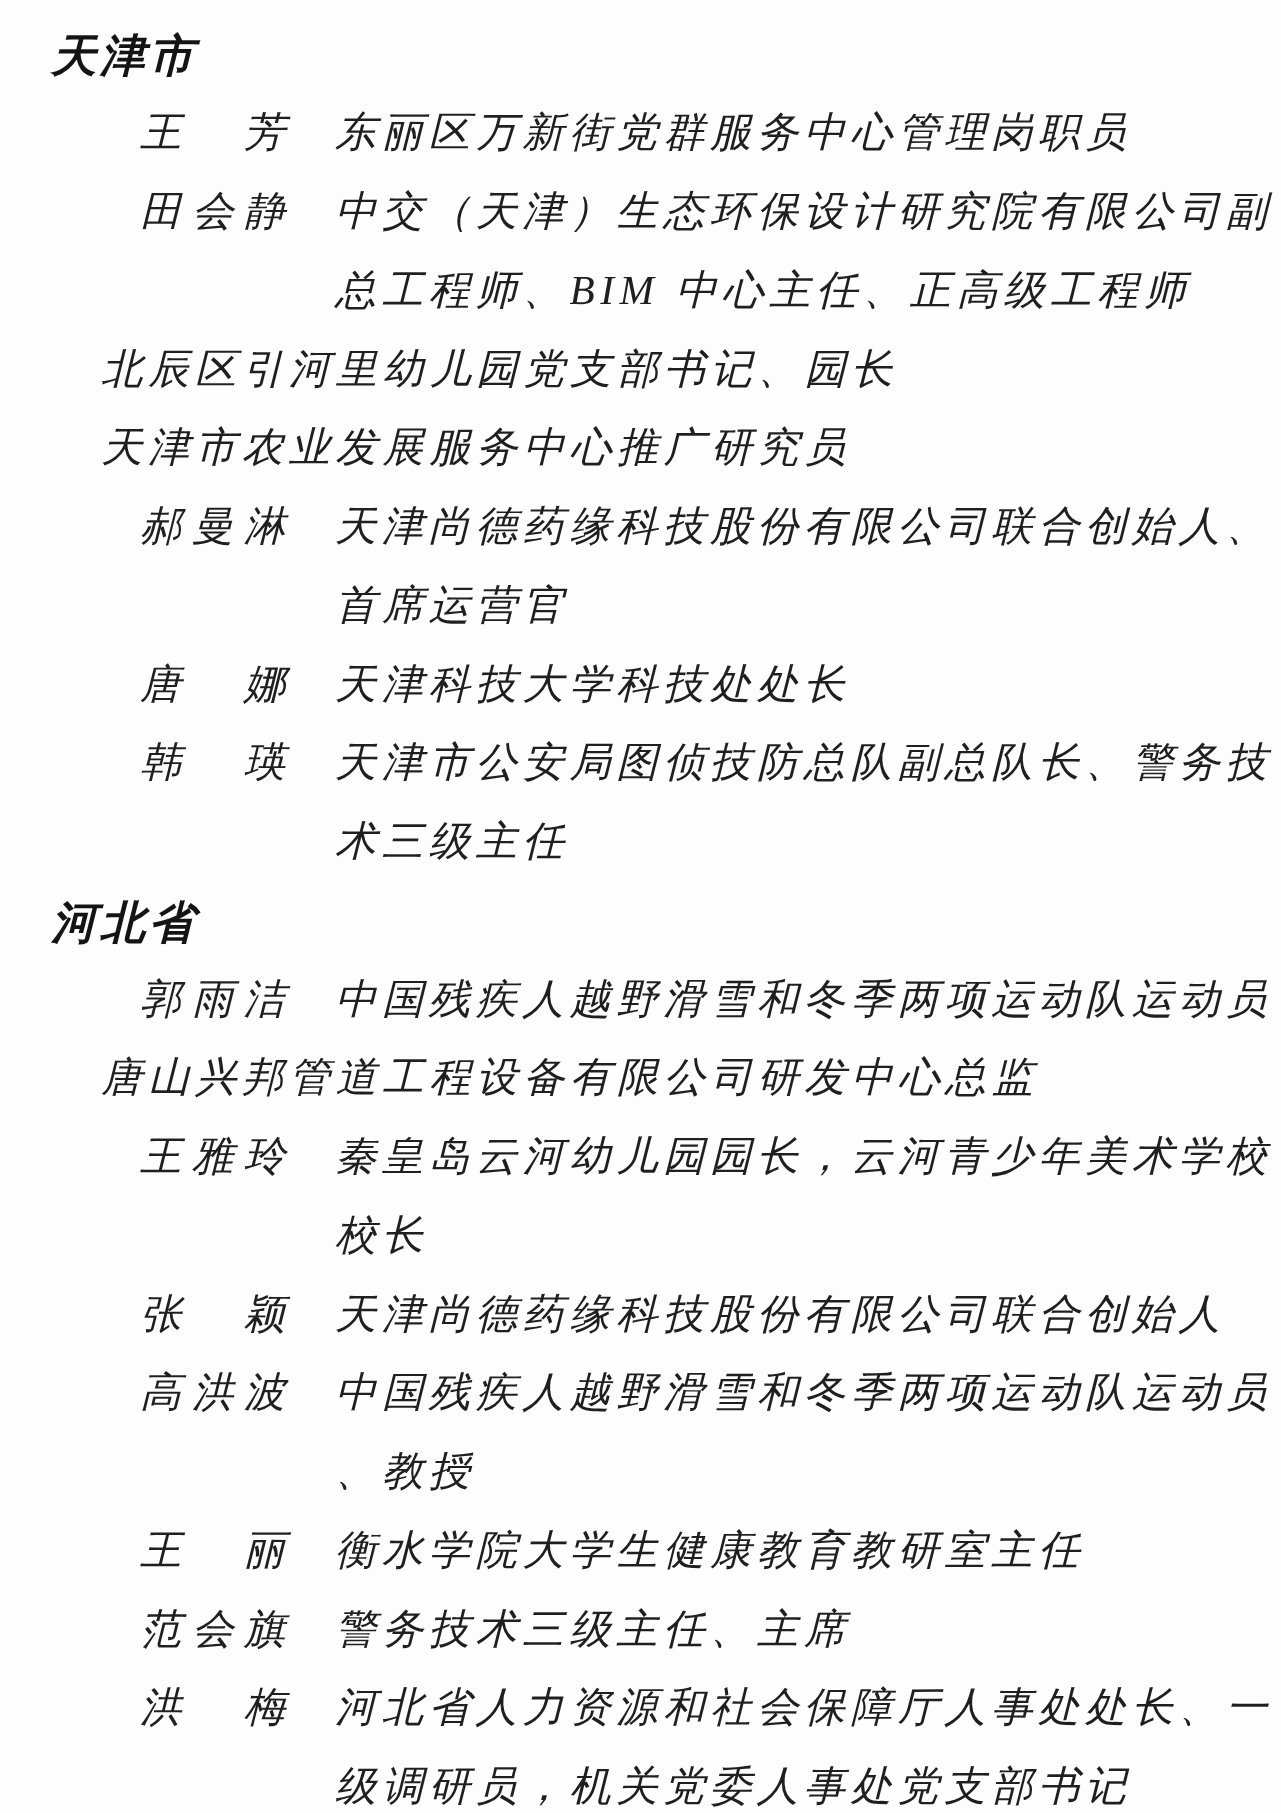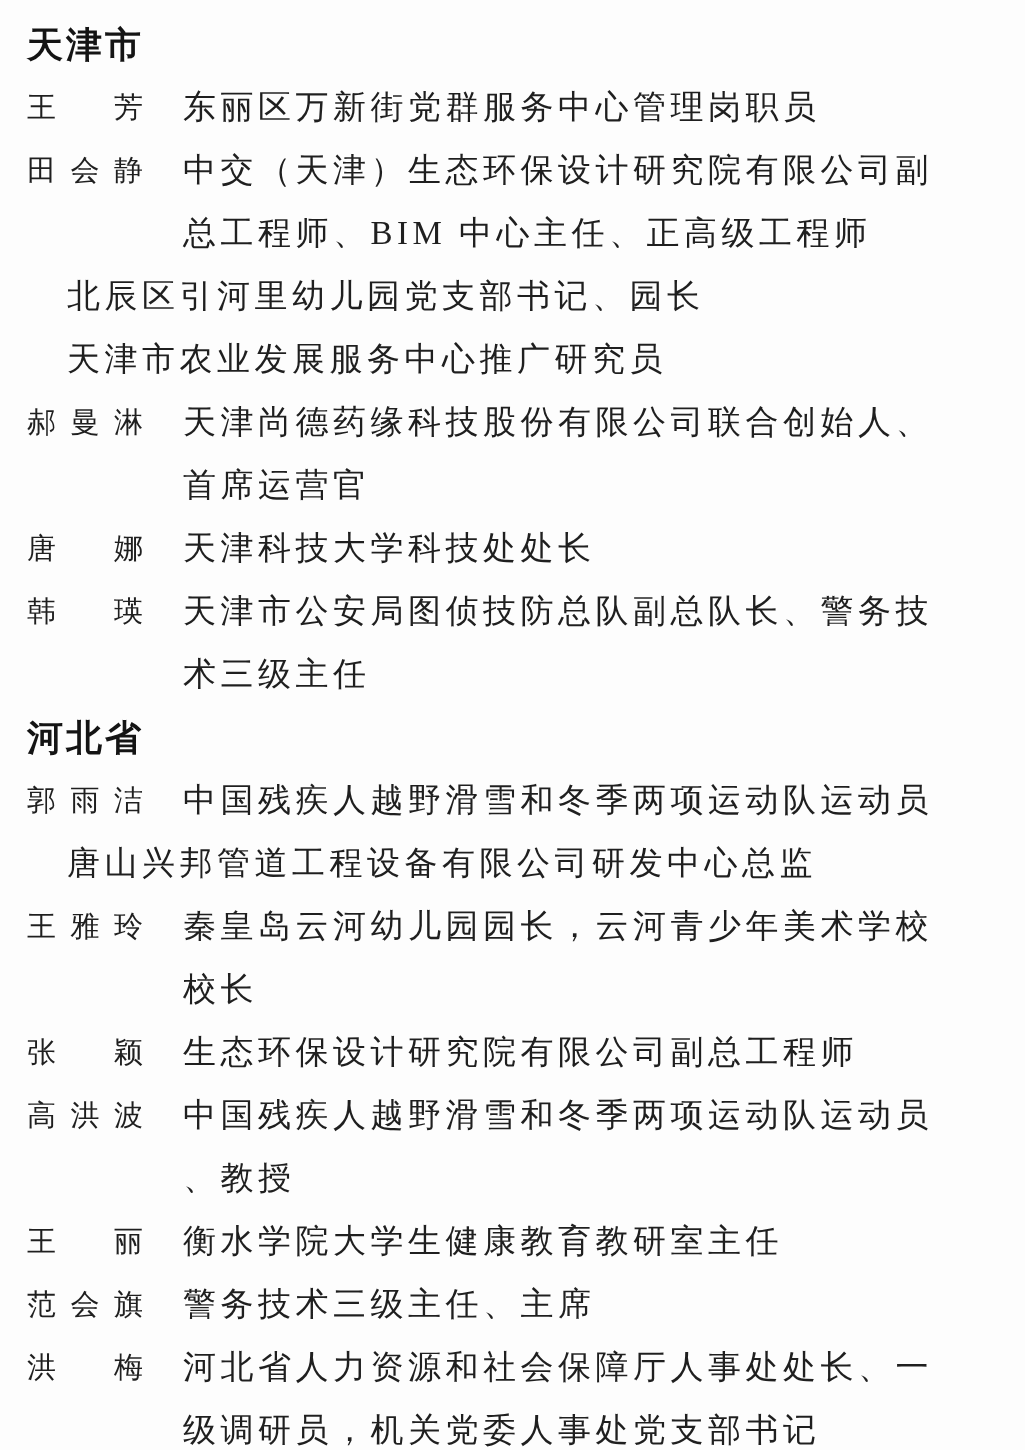--- a/index.html
+++ b/index.html
@@ -12,40 +12,42 @@
     overflow: hidden;
     background: #fdfdfd;
     color: #1f1f1f;
     font-family: "Liberation Serif", "DejaVu Serif", serif;
     -webkit-font-smoothing: antialiased;
   }
   .page {
     box-sizing: border-box;
     width: 818px;
     height: 1450px;
-    padding: 13px 19px 0 27px;
+    padding: 13px 19px 0 41px;
+    font-style: italic;
   }
   .section-heading {
     margin: 0;
     font-family: "Liberation Sans", "DejaVu Sans", sans-serif;
     font-weight: 700;
     font-size: 36px;
     line-height: 63px;
     letter-spacing: 3px;
     color: #141414;
     white-space: nowrap;
   }
   .entry {
     display: flex;
     align-items: flex-start;
   }
   .entry .name {
     flex: 0 0 116px;
     width: 116px;
-    font-size: 29px;
+    margin-left: 71px;
+    font-size: 33px;
     line-height: 63px;
     text-align: justify;
     text-align-last: justify;
     -moz-text-align-last: justify;
     white-space: nowrap;
     text-justify: inter-character;
   }
   .entry .desc {
     flex: 0 0 750px;
     width: 750px;
@@ -101,21 +103,21 @@
   </div>
   <div class="entry">
     <div class="desc">唐山兴邦管道工程设备有限公司研发中心总监</div>
   </div>
   <div class="entry">
     <div class="name">王雅玲</div>
     <div class="desc">秦皇岛云河幼儿园园长，云河青少年美术学校校长</div>
   </div>
   <div class="entry">
     <div class="name">张颖</div>
-    <div class="desc">生态环保设计研究院有限公司副总工程师</div>
+    <div class="desc">天津尚德药缘科技股份有限公司联合创始人</div>
   </div>
   <div class="entry">
     <div class="name">高洪波</div>
     <div class="desc">中国残疾人越野滑雪和冬季两项运动队运动员、教授</div>
   </div>
   <div class="entry">
     <div class="name">王丽</div>
     <div class="desc">衡水学院大学生健康教育教研室主任</div>
   </div>
   <div class="entry">

